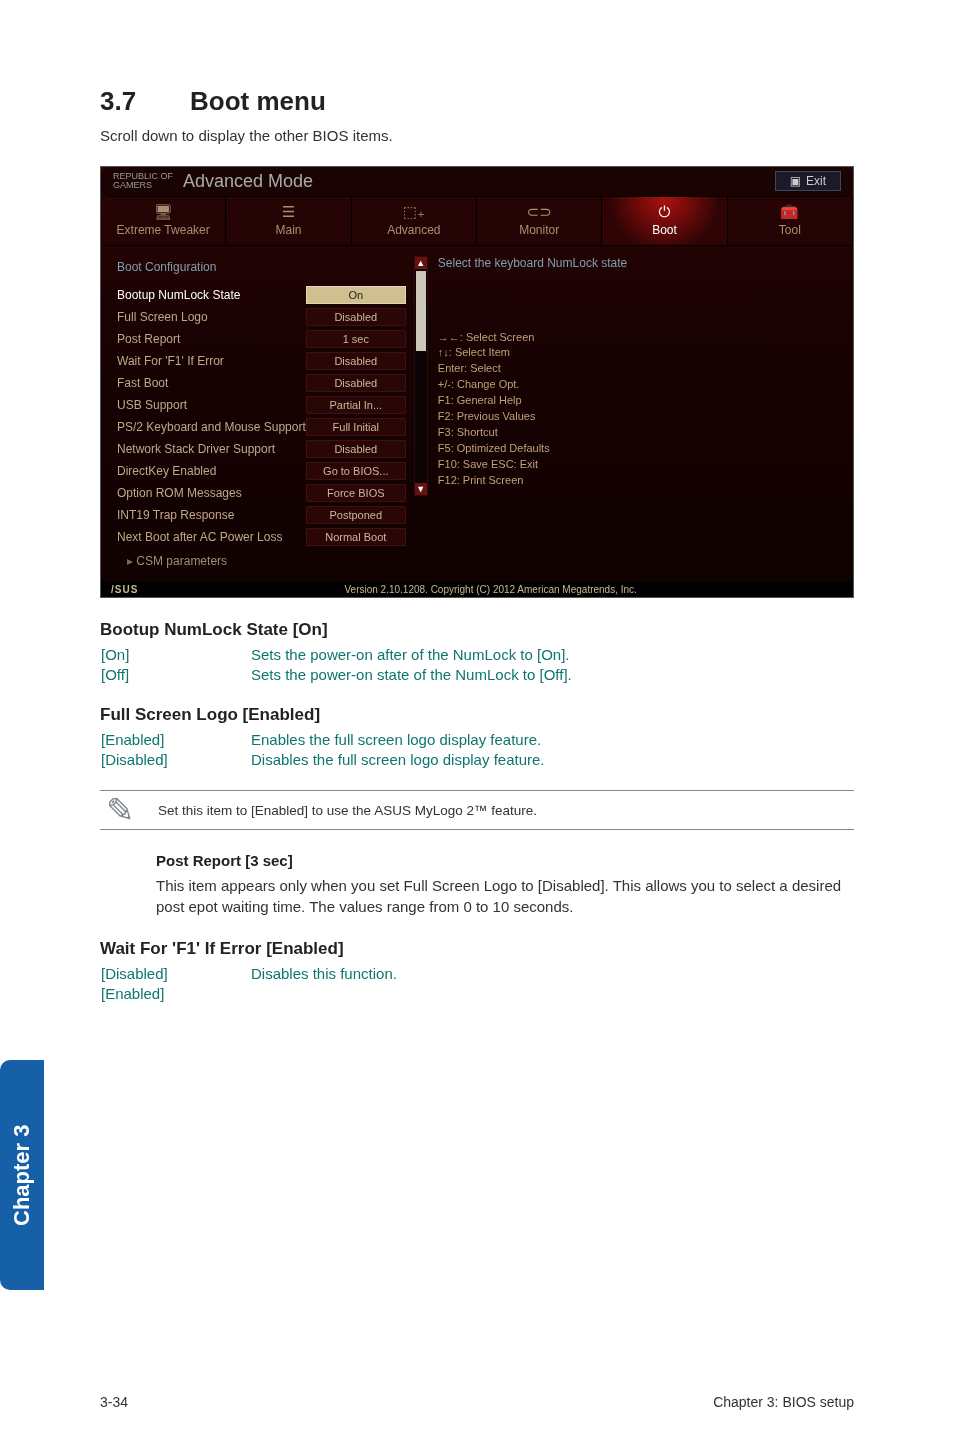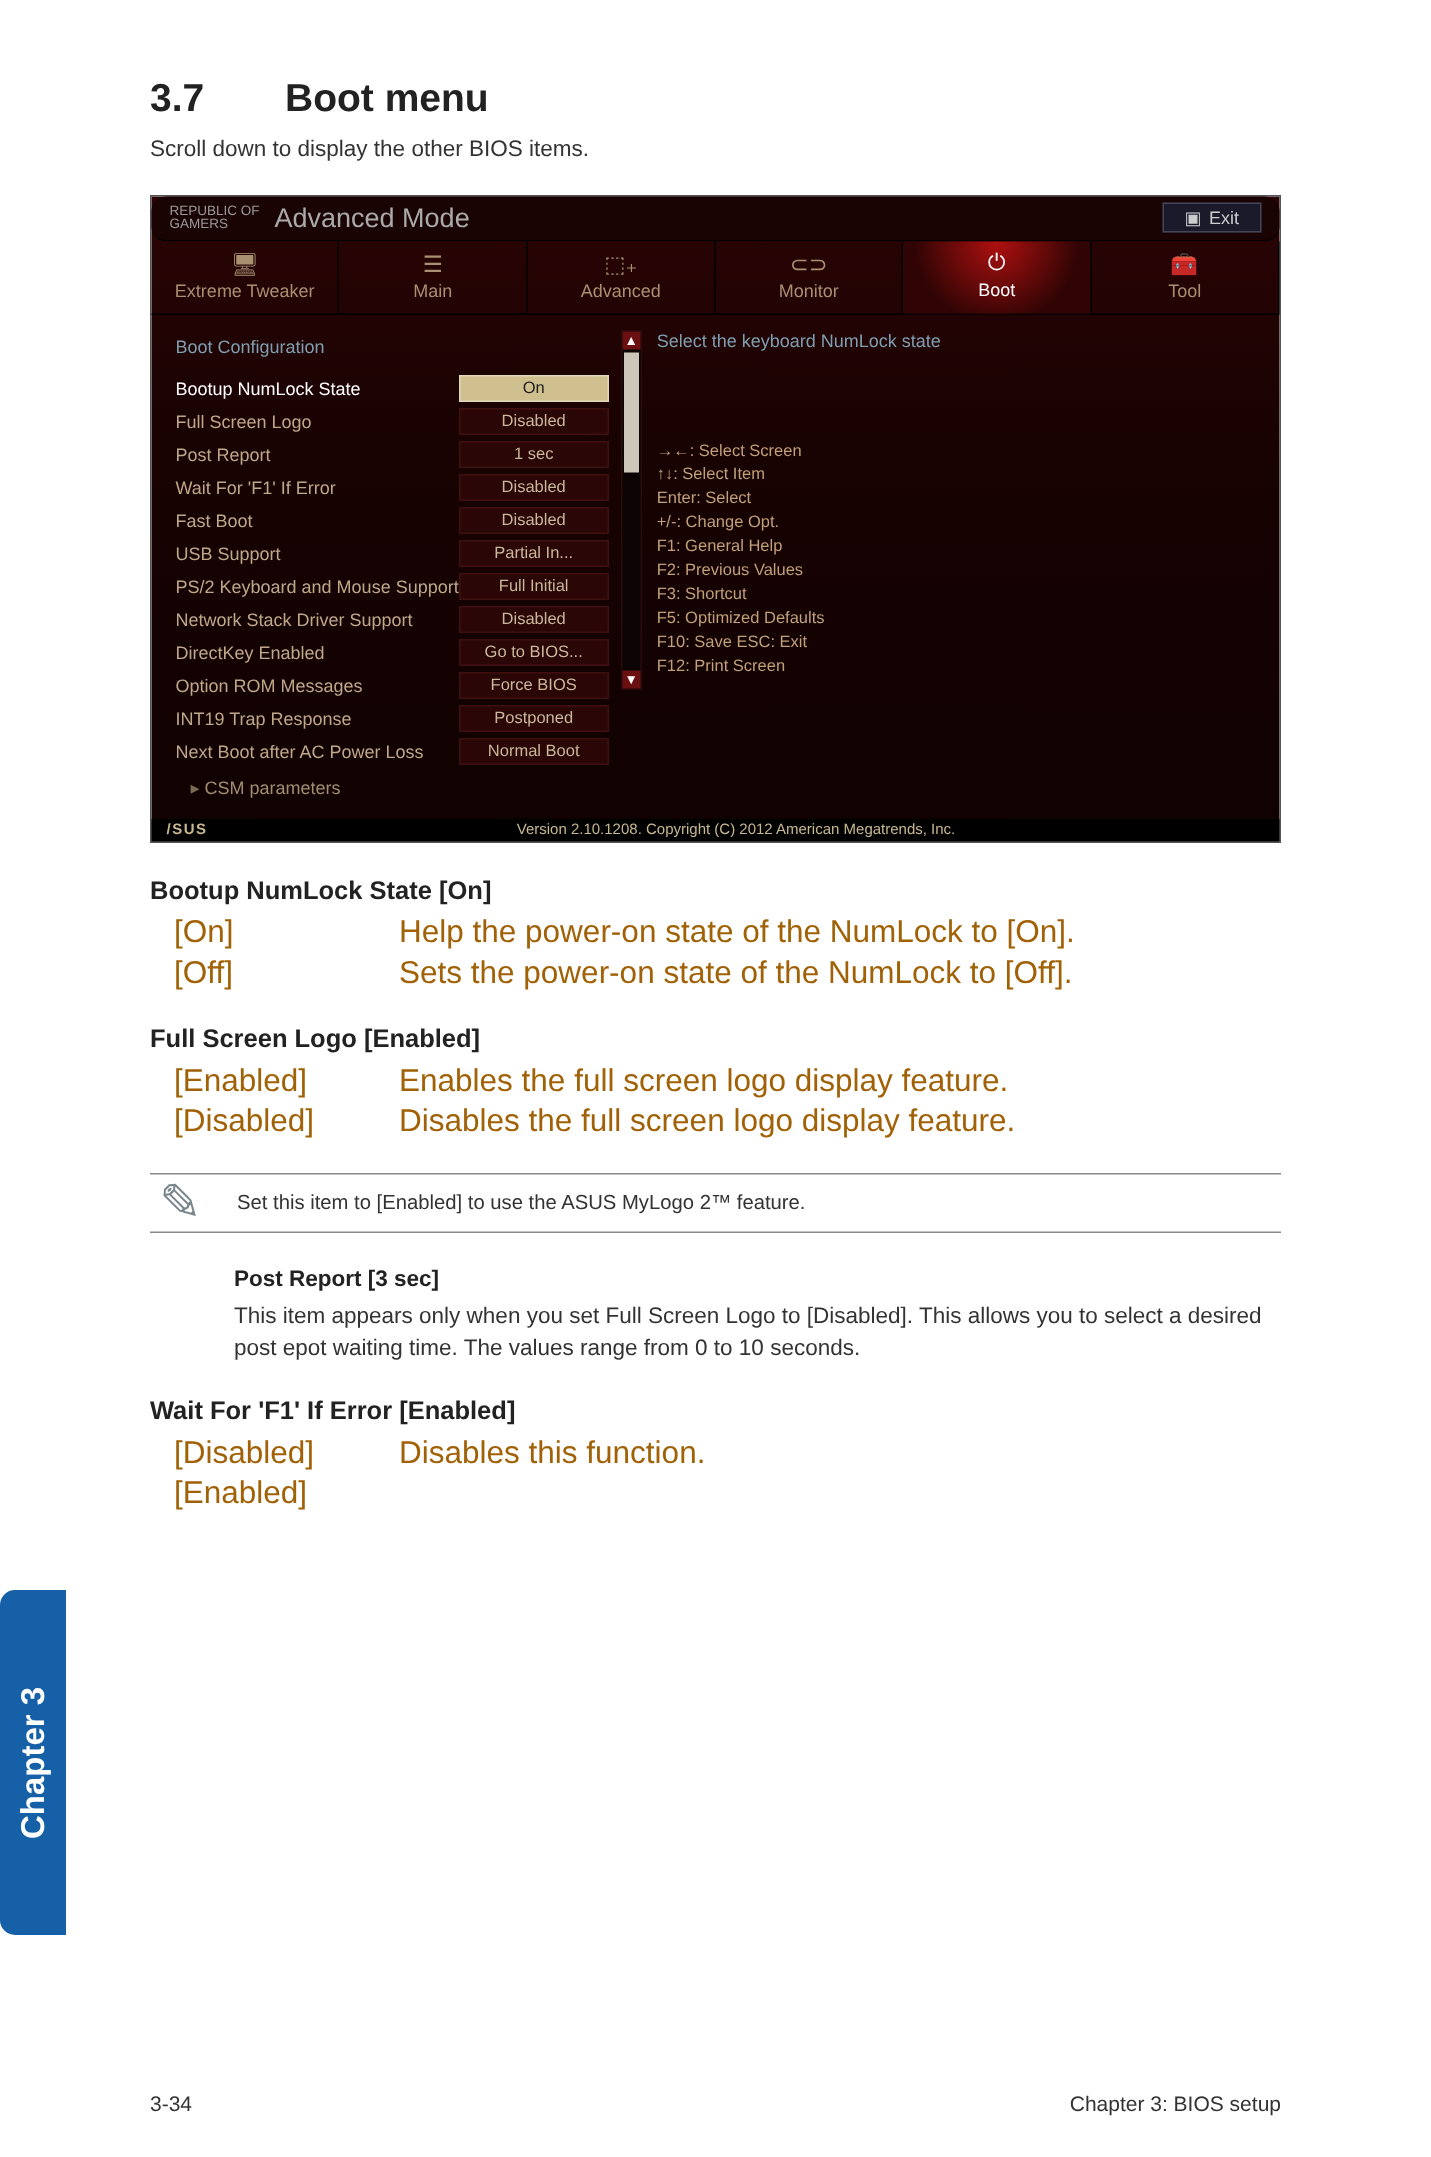--- a/index.html
+++ b/index.html
@@ -7,21 +7,21 @@
   body {
     font-family: Arial, Helvetica, sans-serif;
     background: #fff;
     color: #333;
     position: relative;
   }
   .page {
     padding: 50px 100px 0 100px;
   }
   .h-main { font-size: 26px; font-weight: bold; color: #222; margin-bottom: 8px; }
-  .h-main .num { display:inline-block; width: 90px; }
+  .h-main .num { display:inline-block; width: 90px; margin-top: 36px; }
   .intro { font-size: 15px; color: #333; line-height: 1.5; margin-bottom: 18px; }
 
   .bios {
     border: 1px solid #555;
     background: #3a0a0a;
     background: linear-gradient(to bottom,#2b0405 0%, #180202 40%, #100101 100%);
     color: #d7c9b1;
     font-family: Verdana, Arial, sans-serif;
     font-size: 12px;
     position: relative;
@@ -67,21 +67,21 @@
   .scroll-track .arrow { width:100%; height:12px; background:#6a1010; color:#fff; text-align:center; font-size:9px; line-height:12px; }
   .scroll-track .thumb { position:absolute; top:14px; left:1px; right:1px; height:80px; background:#ccc7b8; }
   .help-head { color:#7f9fb0; margin-bottom:60px; }
   .help-keys { color:#bfa078; font-size:11px; line-height:1.45; }
   .bios-foot { display:flex; justify-content:space-between; align-items:center;
     background:#000; color:#c8b890; font-size:10px; padding:2px 10px; }
   .left-col { display:flex; }
   .left-list { flex:1; }
 
   .hsub { font-weight:bold; font-size:17px; color:#222; margin-top:22px; margin-bottom:6px; }
-  .opt-row { display:flex; font-size:21px; color:#a16207; margin:3px 16px; }
+  .opt-row { display:flex; font-size:15px; color:#0f766e; margin:3px 1px; }
   .opt-row .key { width:150px; }
   .note-wrap {
     border-top:1px solid #888; border-bottom:1px solid #888;
     margin:22px 0 10px; padding:10px 0 10px 58px; position:relative;
   }
   .note-wrap .pen {
     position:absolute; left:6px; top:50%; transform:translateY(-50%);
     font-size:34px; color:#7a868e;
   }
   .note-wrap .txt { font-size:13.5px; color:#333; }
@@ -217,21 +217,21 @@
     <div class="bios-foot">
       <span style="font-weight:bold;letter-spacing:1px;">/SUS</span>
       <span>Version 2.10.1208. Copyright (C) 2012 American Megatrends, Inc.</span>
       <span></span>
     </div>
   </div>
 
   <div class="hsub">Bootup NumLock State [On]</div>
   <div class="opt-row">
       <span class="key">[On]</span>
-      <span>Help the power-on state of the NumLock to [On].</span>
+      <span>Sets the power-on after of the NumLock to [On].</span>
     </div>
   <div class="opt-row">
       <span class="key">[Off]</span>
       <span>Sets the power-on state of the NumLock to [Off].</span>
     </div>
 
   <div class="hsub">Full Screen Logo [Enabled]</div>
   <div class="opt-row">
       <span class="key">[Enabled]</span>
       <span>Enables the full screen logo display feature.</span>

